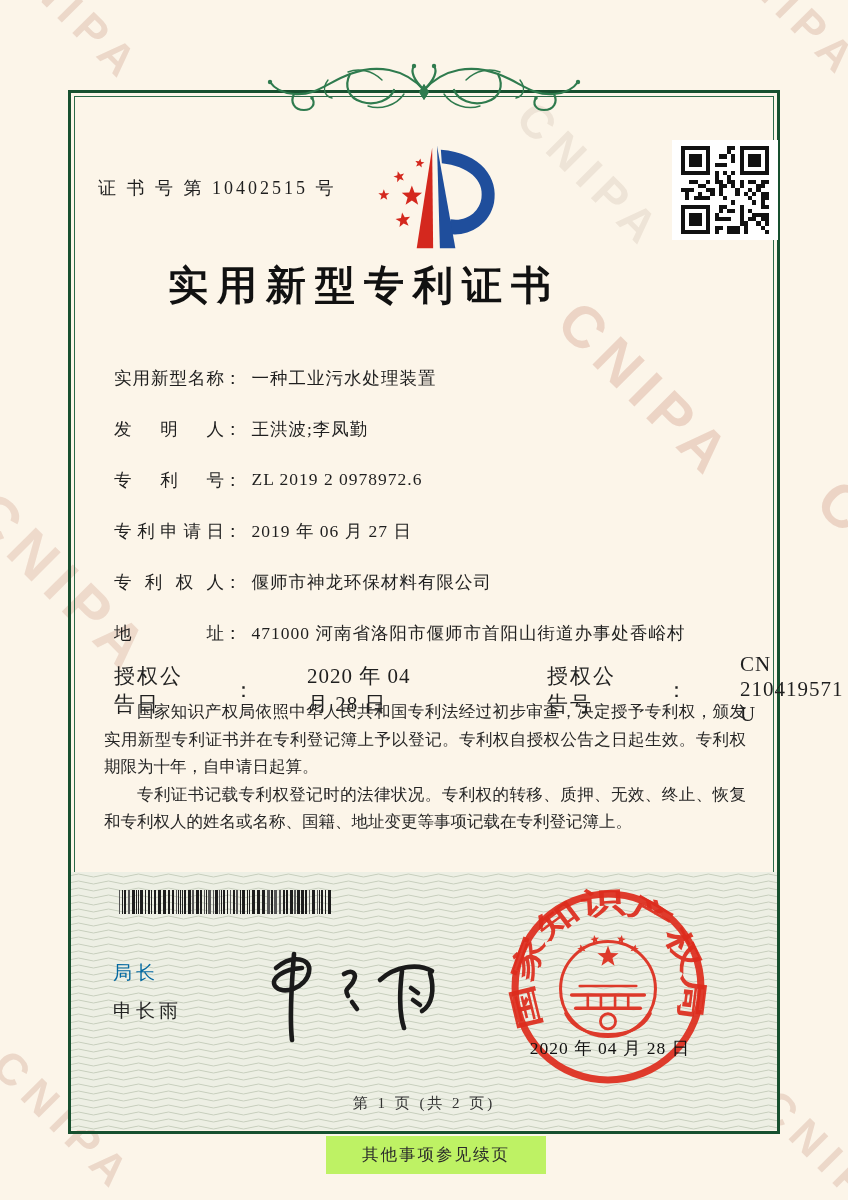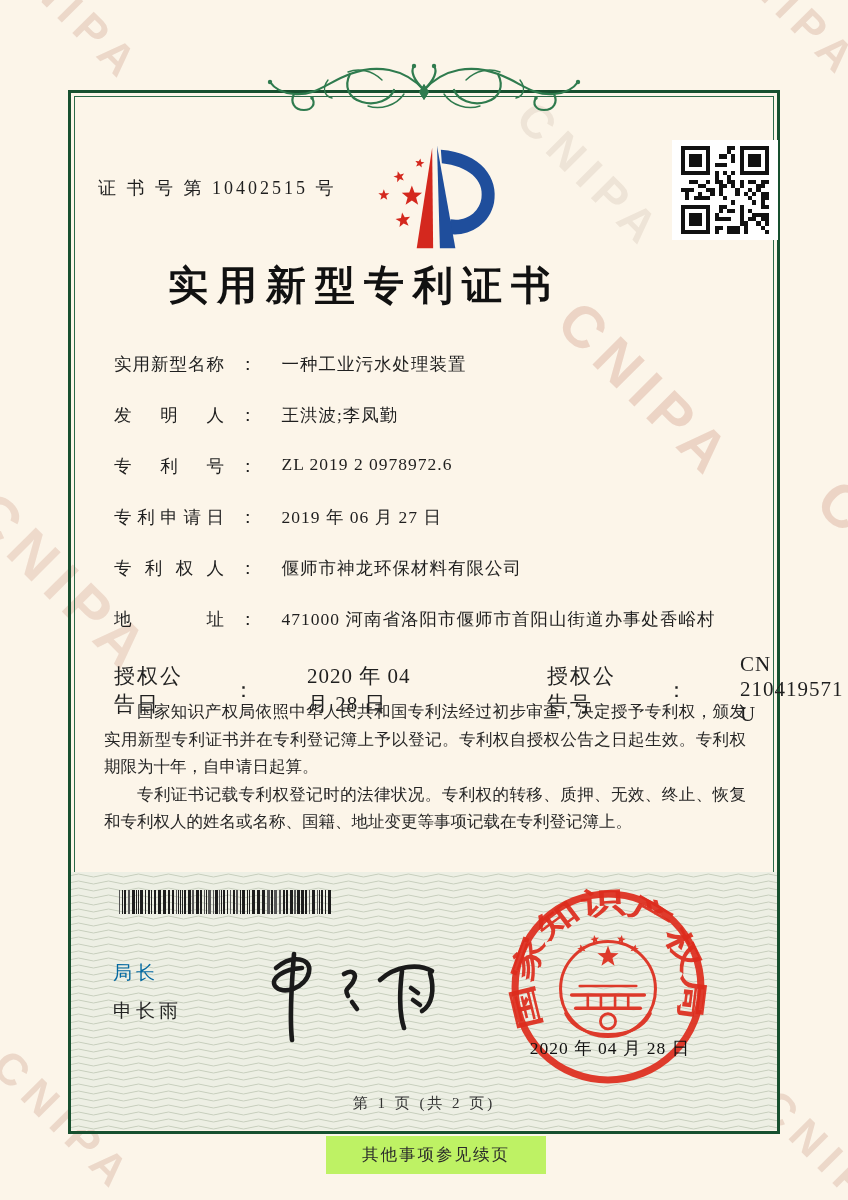--- a/index.html
+++ b/index.html
@@ -41,21 +41,21 @@
     position:absolute;left:672px;top:140px;width:106px;height:100px;
     background:#ffffff;display:flex;align-items:center;justify-content:center;
   }
   .qr-box svg{width:88px;height:88px;}
   .doc-title{
     position:absolute;left:0;top:258px;width:708px;text-align:center;
     font-size:40px;font-weight:bold;letter-spacing:9px;color:#111;padding-left:10px;
   }
   
   .fields{position:absolute;left:114px;top:352px;width:620px;}
-  .frow{height:51px;display:flex;font-size:17.5px;gap:15px;}
+  .frow{height:51px;display:flex;align-items:center;font-size:17.5px;}
   .frow-grant{position:absolute;left:114px;top:652px;display:flex;align-items:center;font-size:21px;gap:43px;}
   .flabel{
     display:inline-block;width:110px;text-align:justify;text-align-last:justify;
     letter-spacing:0;
   }
   .fcolon{margin-right:10px;}
   .fvalue{letter-spacing:1px;}
   .grant-gap{width:44px;}
   .glabel{letter-spacing:2px;}
   

